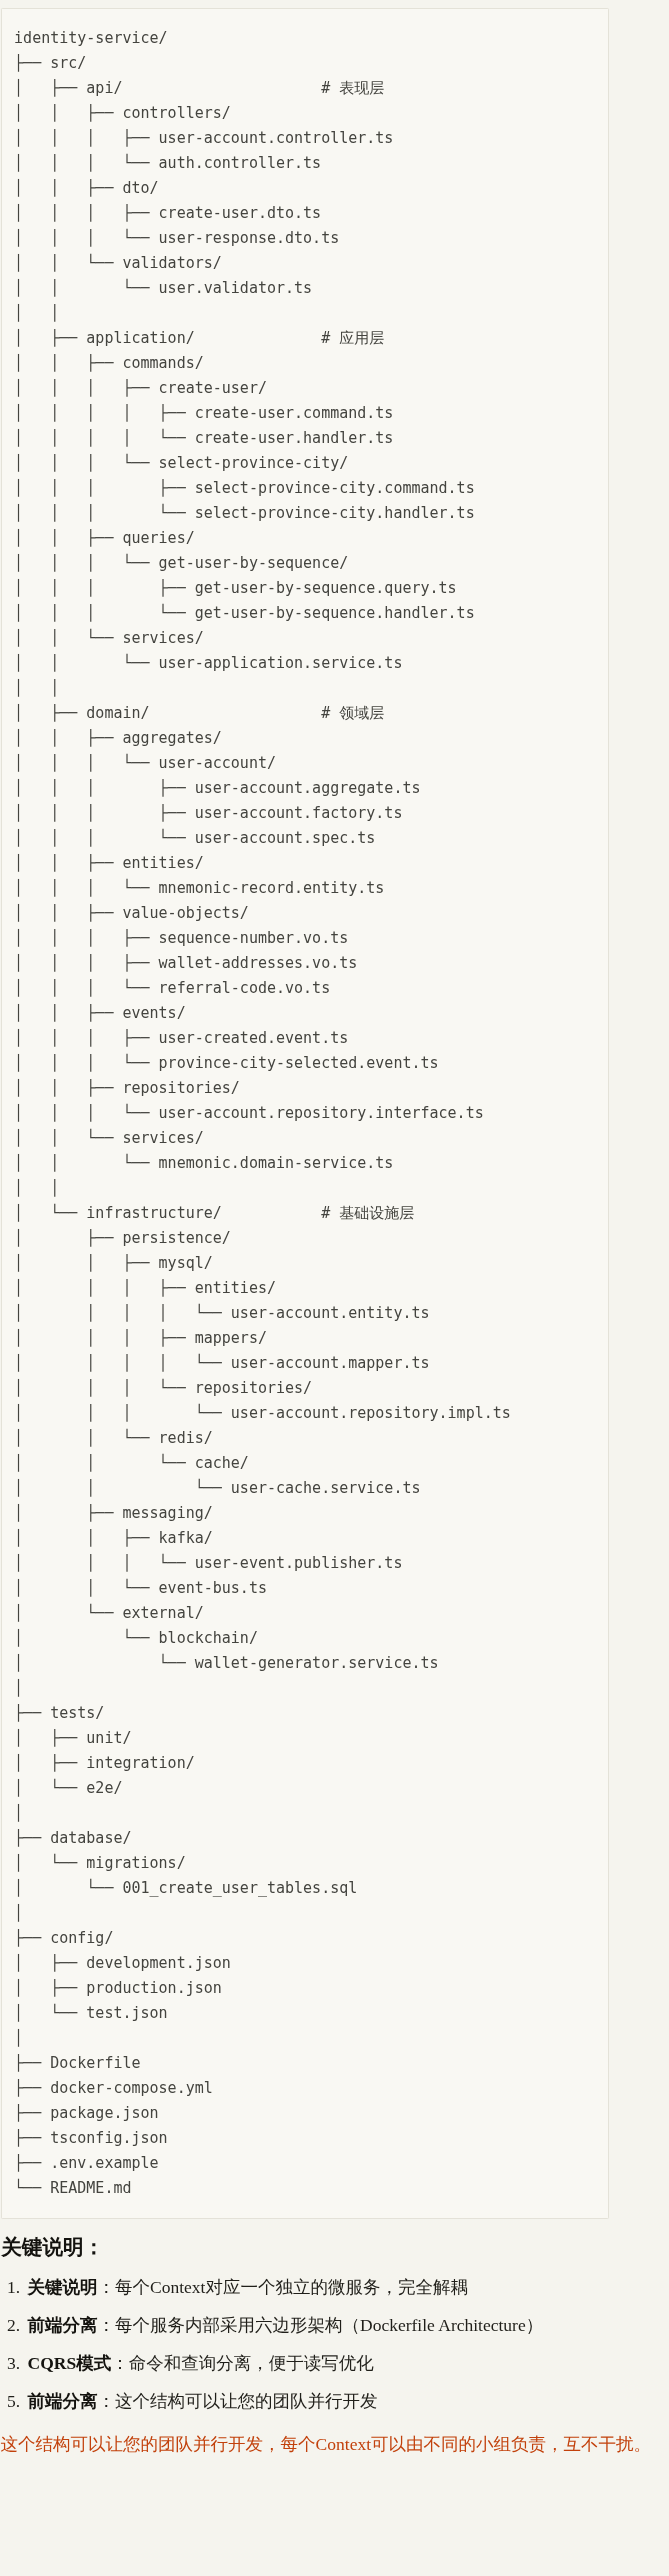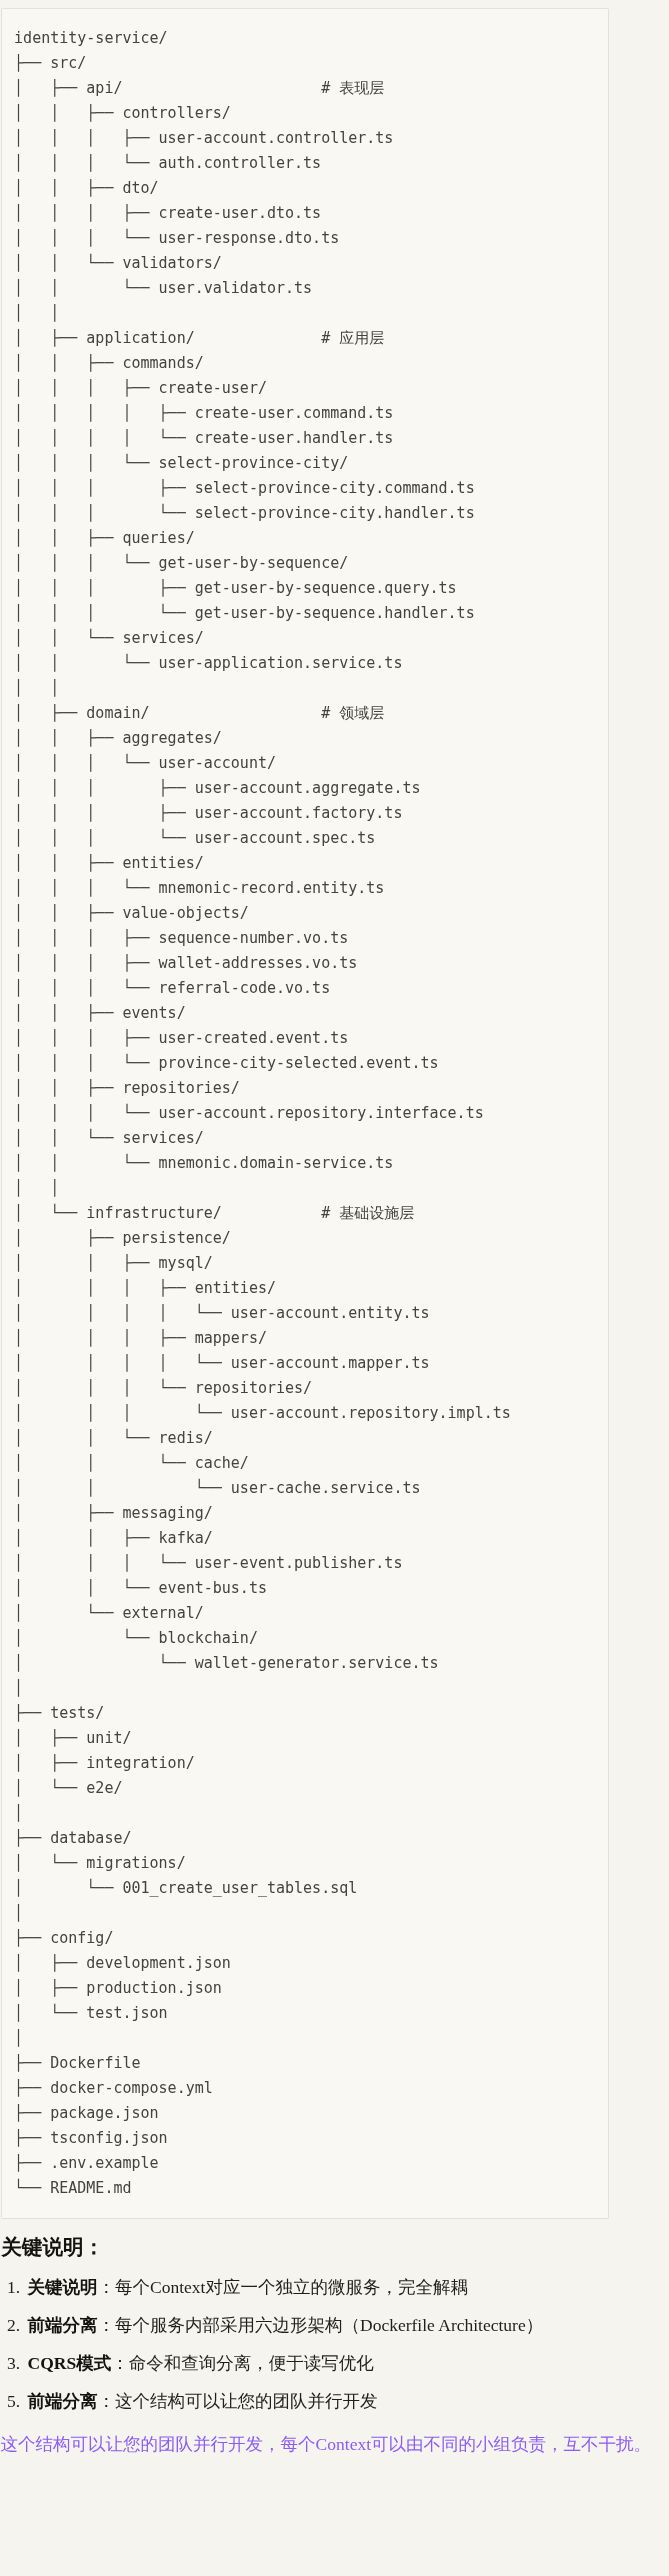--- a/index.html
+++ b/index.html
@@ -61,21 +61,21 @@
     margin-right: 7.5px;
   }
   .note-label {
     font-weight: bold;
     color: #14130f;
   }
   .closing-paragraph {
     margin: 17px 0 8px 0;
     font-size: 17.5px;
     line-height: 27.5px;
-    color: #8b5cf6;
+    color: #c2410c;
   }
 </style>
 </head>
 <body>
 
 <div class="page">
 
 
   <pre class="code-block">identity-service/
 ├── src/

